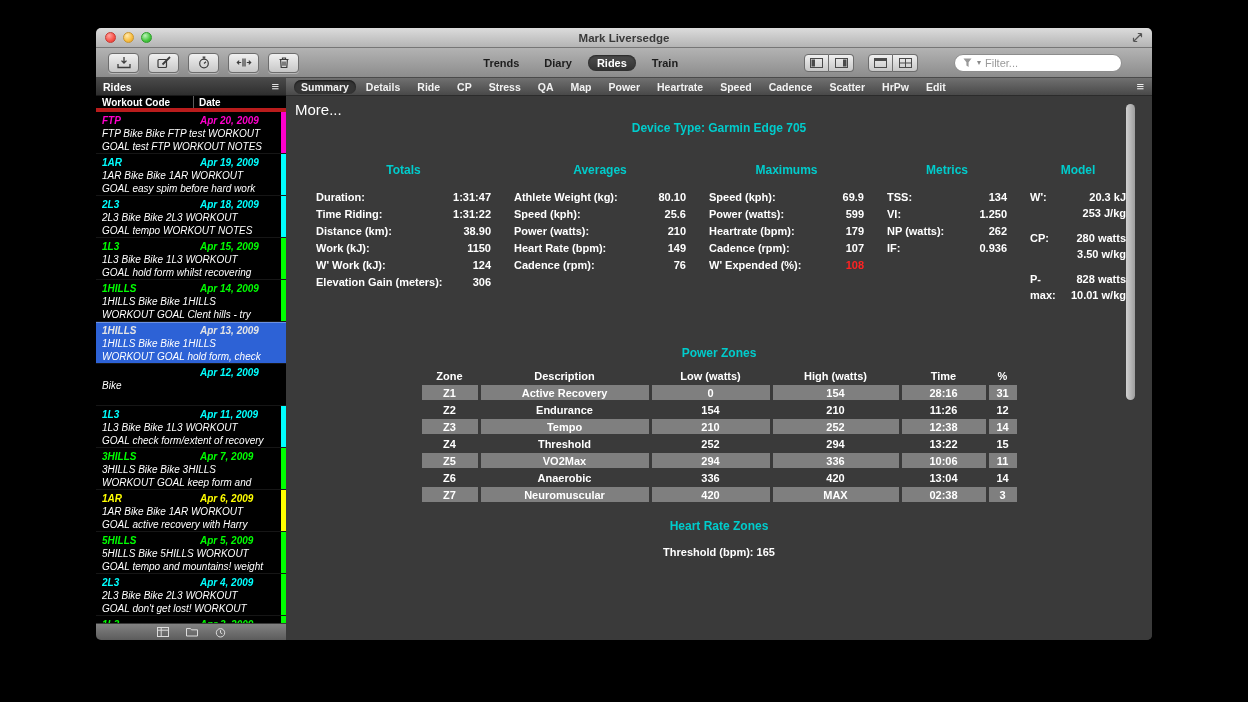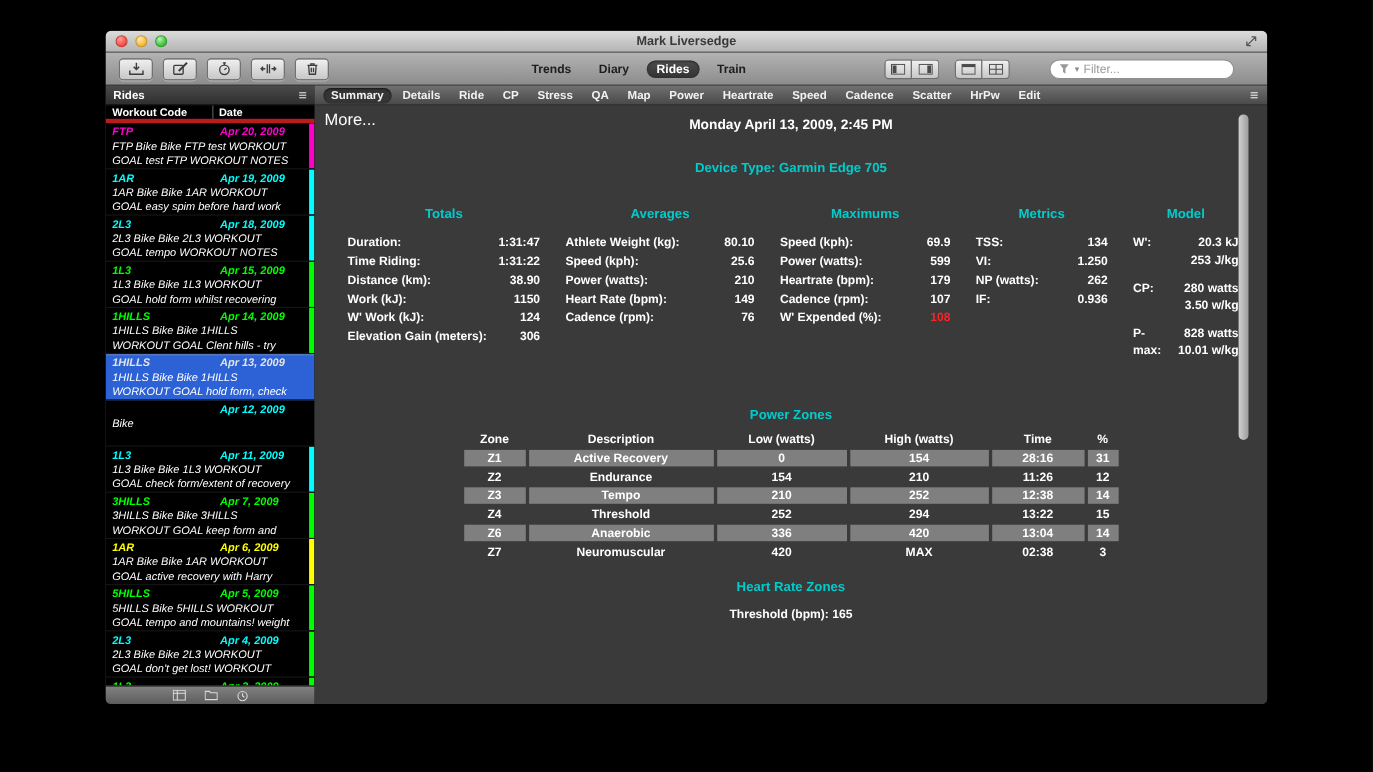--- a/index.html
+++ b/index.html
@@ -384,21 +384,20 @@
         <span class="vt">Speed</span>
         <span class="vt">Cadence</span>
         <span class="vt">Scatter</span>
         <span class="vt">HrPw</span>
         <span class="vt">Edit</span>
         <span class="vt-burger">≡</span>
       </div>
 
       <div class="content">
         <div class="more">More...</div>
-        <div class="ride-title">Monday April 13, 2009, 2:45 PM</div>
         <div class="device">Device Type: Garmin Edge 705</div>
 
         <div class="stats">
 
           <div class="col totals">
             <div class="col-h">Totals</div>
             <div class="stat-row">
                 <span class="sl">Duration:</span>
                 <span class="sv">1:31:47</span>
               </div>
@@ -567,20 +566,28 @@
             </tr>
             <tr>
               <td>Z4</td>
               <td>Threshold</td>
               <td>252</td>
               <td>294</td>
               <td>13:22</td>
               <td>15</td>
             </tr>
             <tr>
+              <td>Z5</td>
+              <td>VO2Max</td>
+              <td>294</td>
+              <td>336</td>
+              <td>10:06</td>
+              <td>11</td>
+            </tr>
+            <tr>
               <td>Z6</td>
               <td>Anaerobic</td>
               <td>336</td>
               <td>420</td>
               <td>13:04</td>
               <td>14</td>
             </tr>
             <tr>
               <td>Z7</td>
               <td>Neuromuscular</td>

